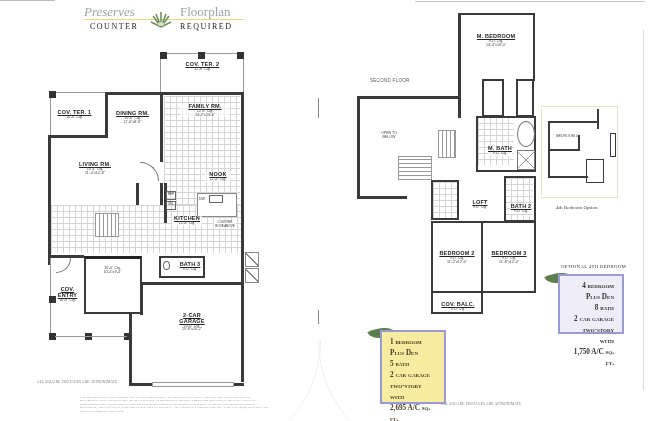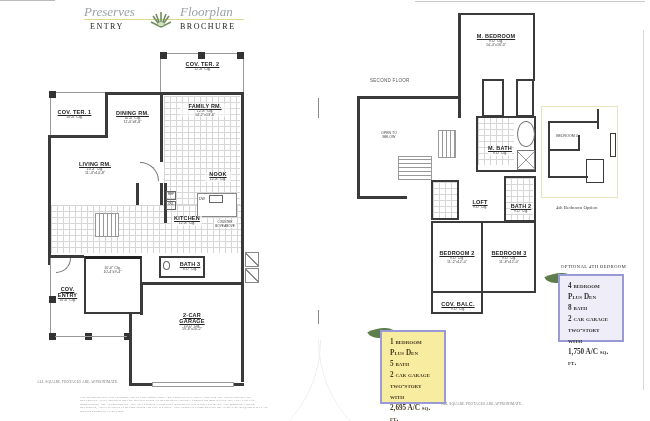--- a/index.html
+++ b/index.html
@@ -35,30 +35,30 @@
 <div class="abs" style="left:0;top:0;width:55px;height:1px;background:#bbb;"></div>
 <div class="abs" style="left:415px;top:1px;width:230px;height:1px;background:#c8c8c8;"></div>
 <div class="abs" style="left:643px;top:30px;width:1px;height:360px;background:#d8d8d8;"></div>
 <div class="abs" style="left:200px;top:340px;width:120px;height:120px;border-right:1px solid #eee;border-radius:0 0 100% 0;"></div>
 <div class="abs" style="left:318px;top:340px;width:120px;height:120px;border-left:1px solid #eee;border-radius:0 0 0 100%;"></div>
 <div class="abs" style="left:318px;top:98px;width:1px;height:20px;background:#888;"></div>
 <div class="abs" style="left:318px;top:310px;width:1px;height:14px;background:#888;"></div>
 
 <div class="abs" style="left:80px;top:4px;width:170px;height:30px;">
   <div class="abs" style="left:4px;top:0;font-style:italic;font-size:13px;color:#9aa3a6;font-family:'Liberation Serif',serif;">Preserves</div>
-  <div class="abs" style="left:100px;top:0;font-style:italic;font-size:13px;color:#9aa3a6;font-family:'Liberation Serif',serif;">Floorplan</div>
+  <div class="abs" style="left:100px;top:0;font-size:13px;color:#9aa3a6;font-family:'Liberation Serif',serif;">Floorplan</div>
   <div class="abs" style="left:4px;top:15px;width:160px;height:1px;background:#e1d98a;"></div>
-  <div class="abs" style="left:10px;top:18px;font-size:8px;letter-spacing:1.5px;color:#222;">ENTRY</div>
+  <div class="abs" style="left:10px;top:18px;font-size:8px;letter-spacing:1.5px;color:#222;">COUNTER</div>
   <div class="abs" style="left:70px;top:8px;width:22px;height:16px;">
     <svg width="22" height="16" viewBox="0 0 22 16">
       <path d="M11 15 L3 4 M11 15 L6 2 M11 15 L11 0 M11 15 L16 2 M11 15 L19 4 M11 15 L1 10 M11 15 L21 10" stroke="#6f8f5c" stroke-width="1.6" fill="none"></path>
       <ellipse cx="11" cy="12" rx="3" ry="2" fill="#d6e2c4"></ellipse>
     </svg>
   </div>
-  <div class="abs" style="left:100px;top:18px;font-size:8px;letter-spacing:1.5px;color:#222;">BROCHURE</div>
+  <div class="abs" style="left:100px;top:18px;font-size:8px;letter-spacing:1.5px;color:#222;">REQUIRED</div>
 </div>
 
 <div class="abs" style="left:0;top:0;width:320px;height:421px;">
 
   <div class="abs" style="left:160px;top:53px;width:82px;height:41px;border:1px solid #999;border-bottom:none;"></div>
   <div class="post" style="left:160px;top:52px;"></div>
   <div class="post" style="left:198px;top:52px;"></div>
   <div class="post" style="left:237px;top:52px;"></div>
   <div class="lbl" style="left:175px;top:62px;width:55px;">
     <span class="n">COV. TER. 2</span>
@@ -255,20 +255,20 @@
   <div>1 bedroom</div>
   <div>Plus Den</div>
   <div>5 bath</div>
   <div>2 car garage</div>
   <div>two-story with</div>
   <div>2,695 A/C sq. ft.</div>
 </div>
 
 <div class="abs" style="left:561px;top:264px;font-size:4.8px;letter-spacing:.3px;color:#333;">OPTIONAL 4TH BEDROOM</div>
 <div class="leaf" style="left:546px;top:271px;"></div>
-<div class="info info-alt" style="left:558px;top:274px;width:66px;height:68px;color:#333;">
+<div class="info info-alt" style="left:558px;top:274px;width:66px;height:60px;color:#333;text-align:right;">
   <div>4 bedroom</div>
   <div>Plus Den</div>
   <div>8 bath</div>
   <div>2 car garage</div>
   <div>two-story with</div>
   <div>1,750 A/C sq. ft.</div>
 </div>
 
 </body></html>

